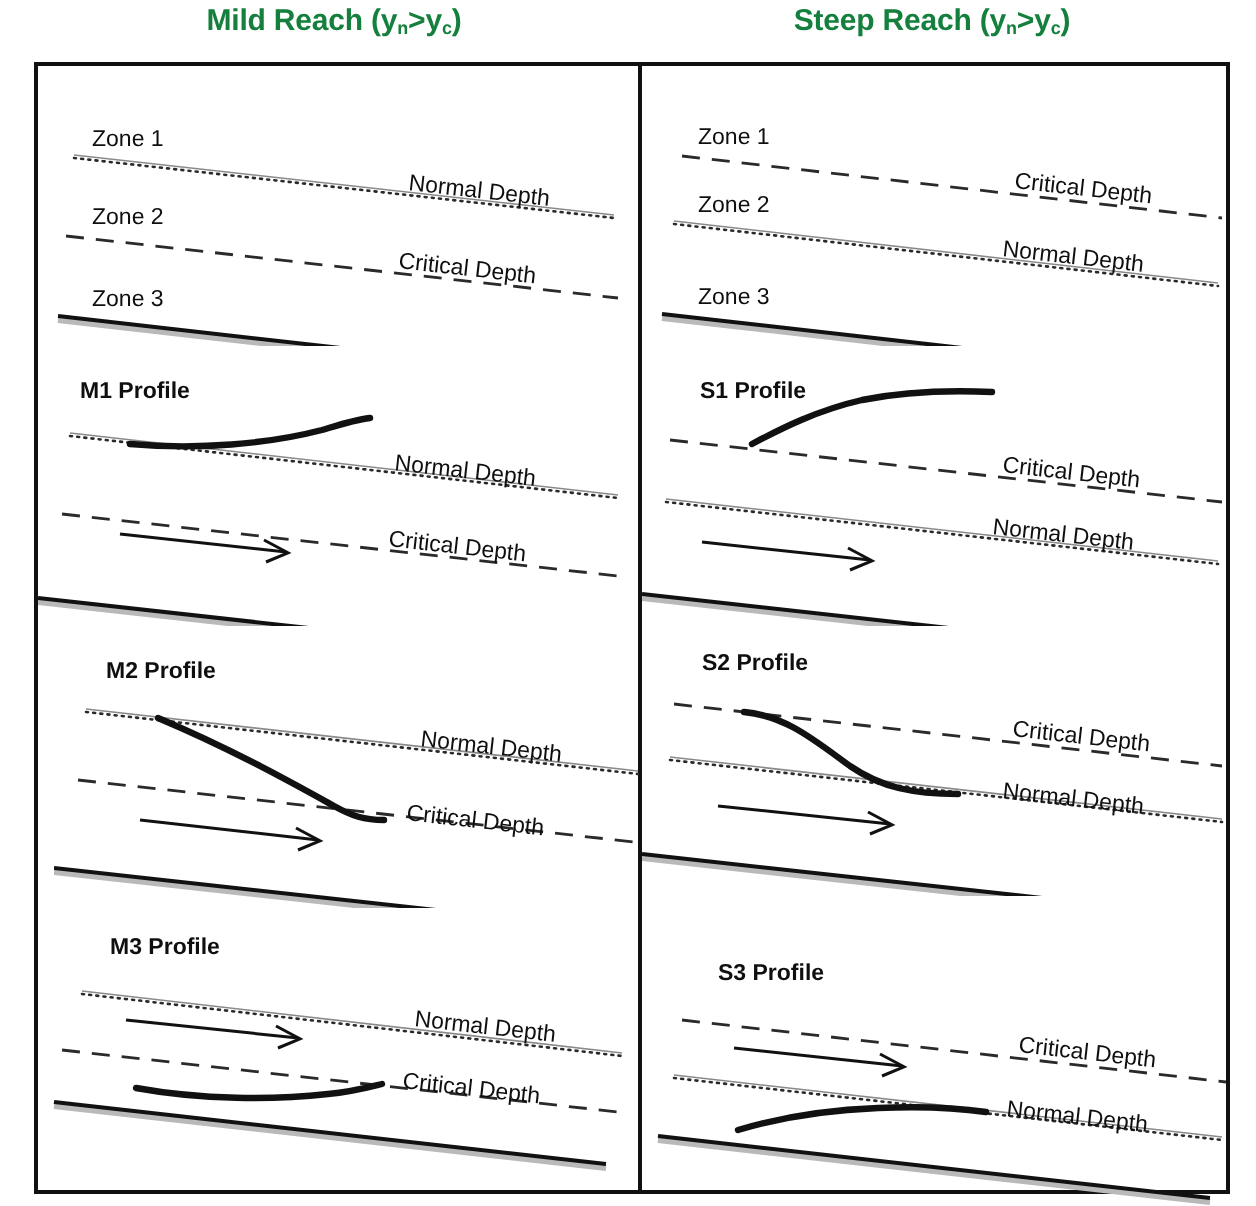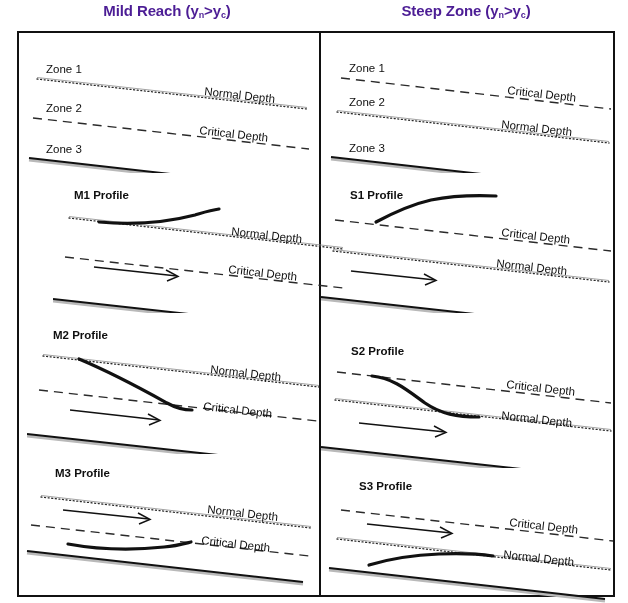--- a/index.html
+++ b/index.html
@@ -20,21 +20,21 @@
     left: 0; top: 0;
     width: 628px;
     height: 603px;
   }
   .col-title {
     position: absolute;
     top: 2px;
     font-size: 15px;
     font-weight: bold;
     letter-spacing: -0.1px;
-    color: #4c1d95;
+    color: #15803d;
     text-align: center;
     white-space: nowrap;
   }
   #title-mild { left: 17px; width: 300px; }
   #title-steep { left: 317px; width: 298px; }
   .col-title sub {
     font-size: 9px;
     vertical-align: baseline;
     position: relative;
     top: 2px;
@@ -81,21 +81,21 @@
     fill: #0f0f0f;
   }
 </style>
 </head>
 <body>
 
 <div id="figure">
 
   <div class="col-title" id="title-mild"><span>Mild Reach (y</span><sub>n</sub><span>&gt;y</span><sub>c</sub><span>)</span></div>
 
-  <div class="col-title" id="title-steep"><span>Steep Zone (y</span><sub>n</sub><span>&gt;y</span><sub>c</sub><span>)</span></div>
+  <div class="col-title" id="title-steep"><span>Steep Reach (y</span><sub>n</sub><span>&gt;y</span><sub>c</sub><span>)</span></div>
 
   <div id="frame">
     <div id="divider"></div>
 
     <div class="panel" style="left:0px; top:0px;">
       <svg width="298" height="140" viewBox="0 0 298 140">
 
         <line x1="18" y1="46" x2="288" y2="76" stroke="#2a2a2a" stroke-width="1.3" stroke-dasharray="1,2.6" stroke-linecap="round"></line>
         <line x1="18" y1="44.5" x2="288" y2="74.5" stroke="#8a8a8a" stroke-width="0.8"></line>
 
@@ -106,21 +106,21 @@
 
         <text class="zone-lbl" x="27" y="40">Zone 1</text>
         <text class="zone-lbl" x="27" y="79">Zone 2</text>
         <text class="zone-lbl" x="27" y="120">Zone 3</text>
 
         <text class="lbl" x="185" y="62" transform="rotate(6.4 185 62)">Normal Depth</text>
         <text class="lbl" x="180" y="101" transform="rotate(6.4 180 101)">Critical Depth</text>
       </svg>
     </div>
 
-    <div class="panel" style="left:0px; top:140px;padding-left:34px;">
+    <div class="panel" style="left:0px; top:140px;">
       <svg width="298" height="142" viewBox="0 0 298 142">
         <line x1="16" y1="45" x2="290" y2="76" stroke="#2a2a2a" stroke-width="1.3" stroke-dasharray="1,2.6" stroke-linecap="round"></line>
         <line x1="16" y1="43.5" x2="290" y2="74.5" stroke="#8a8a8a" stroke-width="0.8"></line>
         <line x1="12" y1="84" x2="290" y2="115" stroke="#2a2a2a" stroke-width="1.4" stroke-dasharray="9,6"></line>
         <line x1="0" y1="128" x2="280" y2="159" stroke="#b9b9b9" stroke-width="3"></line>
         <line x1="0" y1="126" x2="280" y2="157" stroke="#111111" stroke-width="2"></line>
 
         <path d="M 46 49 C 80 52 115 49 142 42 C 152 39 158 37 166 36" fill="none" stroke="#111111" stroke-width="3.2" stroke-linecap="round"></path>
 
         <g>
@@ -207,21 +207,21 @@
           <line x1="30" y1="98" x2="114" y2="107" stroke="#111111" stroke-width="1.5"></line>
           <path d="M 103 101 L 115 107.4 L 104 112" fill="none" stroke="#111111" stroke-width="1.5"></path>
         </g>
 
         <text class="prof-lbl" x="29" y="26">S1 Profile</text>
         <text class="lbl" x="180" y="63" transform="rotate(6.4 180 63)">Critical Depth</text>
         <text class="lbl" x="175" y="94" transform="rotate(6.4 175 94)">Normal Depth</text>
       </svg>
     </div>
 
-    <div class="panel" style="left:302px; top:295px;">
+    <div class="panel" style="left:302px; top:275px;">
       <svg width="296" height="142" viewBox="0 0 296 142">
         <line x1="16" y1="44" x2="290" y2="75" stroke="#2a2a2a" stroke-width="1.4" stroke-dasharray="9,6"></line>
         <line x1="14" y1="72" x2="290" y2="103" stroke="#2a2a2a" stroke-width="1.3" stroke-dasharray="1,2.6" stroke-linecap="round"></line>
         <line x1="14" y1="70.5" x2="290" y2="101.5" stroke="#8a8a8a" stroke-width="0.8"></line>
         <line x1="0" y1="121" x2="282" y2="152" stroke="#b9b9b9" stroke-width="3"></line>
         <line x1="0" y1="119" x2="282" y2="150" stroke="#111111" stroke-width="2"></line>
 
         <path d="M 51 48 C 72 50 86 62 104 75 C 120 86 136 89 158 89" fill="none" stroke="#111111" stroke-width="3.2" stroke-linecap="round"></path>
 
         <g>

